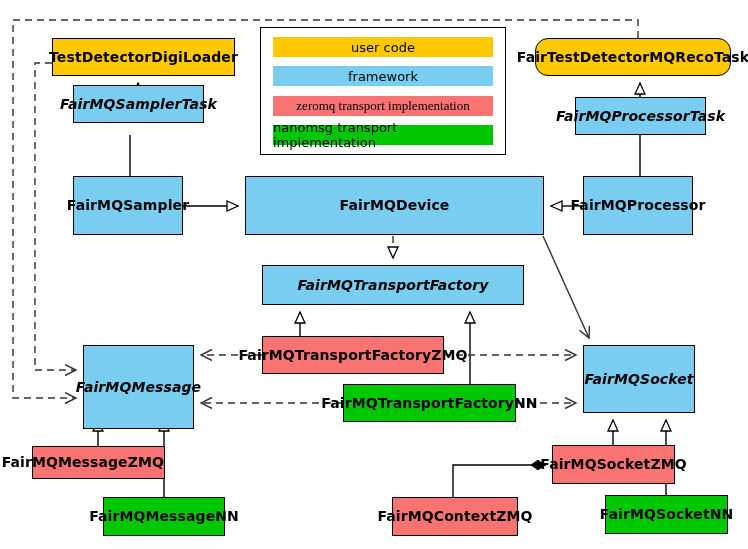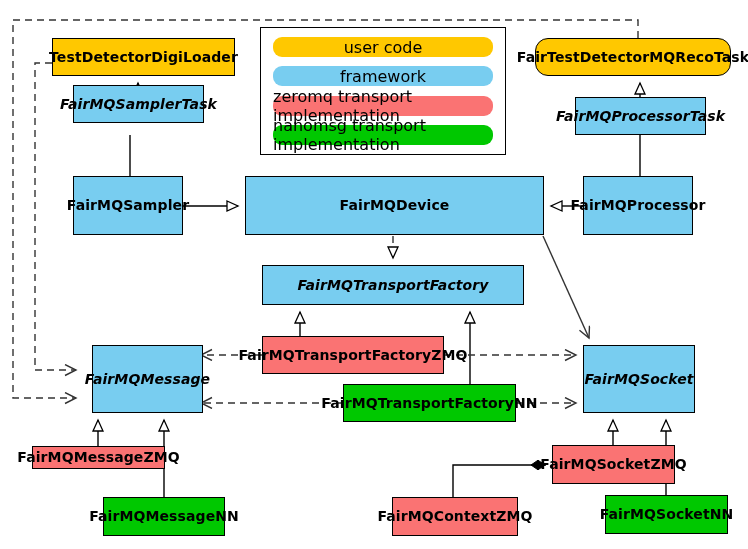--- a/index.html
+++ b/index.html
@@ -48,24 +48,23 @@
     flex-direction: column;
     justify-content: space-between;
     padding: 9px 12px;
   }
   .legend-row {
     box-sizing: border-box;
     height: 20px;
     display: flex;
     align-items: center;
     justify-content: center;
-    font-size: 16px;
+    font-size: 13px;
     font-weight: normal;
     color: #000000;
-    border-radius: 9px;
   }
 </style>
 </head>
 <body>
 
 <div id="diagram-root">
 
   <svg class="layer" viewBox="0 0 748 549">
     <defs>
       <marker id="hollow-tri" markerWidth="14" markerHeight="14" refX="12" refY="6" orient="auto" markerUnits="userSpaceOnUse">
@@ -116,21 +115,21 @@
     </g>
   </svg>
 
   <div class="legend-box" style="left:260px; top:27px; width:246px; height:128px;">
     <div class="legend-row" style="background:#ffc800;">
       <span>user code</span>
     </div>
     <div class="legend-row" style="background:#78cdf0;">
       <span>framework</span>
     </div>
-    <div class="legend-row" style="background:#fa7373;">
+    <div class="legend-row" style="background:#fa7373;font-family:Liberation Serif, serif;">
       <span>zeromq transport implementation</span>
     </div>
     <div class="legend-row" style="background:#00c800;">
       <span>nanomsg transport implementation</span>
     </div>
   </div>
 
   <div id="node-host">
       <div class="node" style="left: 52px; top: 38px; width: 183px; height: 38px; background: rgb(255, 200, 0);">
         <span>TestDetectorDigiLoader</span>
@@ -155,27 +154,27 @@
       </div>
       <div class="node italic" style="left: 262px; top: 265px; width: 262px; height: 40px; background: rgb(120, 205, 240);">
         <span>FairMQTransportFactory</span>
       </div>
       <div class="node" style="left: 262px; top: 336px; width: 182px; height: 38px; background: rgb(250, 115, 115);">
         <span>FairMQTransportFactoryZMQ</span>
       </div>
       <div class="node" style="left: 343px; top: 384px; width: 173px; height: 38px; background: rgb(0, 200, 0);">
         <span>FairMQTransportFactoryNN</span>
       </div>
-      <div class="node italic" style="left: 92px; top: 345px; width: 111px; height: 68px; background: rgb(120, 205, 240);">
+      <div class="node italic" style="left: 83px; top: 345px; width: 111px; height: 84px; background: rgb(120, 205, 240);">
         <span>FairMQMessage</span>
       </div>
       <div class="node italic" style="left: 583px; top: 345px; width: 112px; height: 68px; background: rgb(120, 205, 240);">
         <span>FairMQSocket</span>
       </div>
-      <div class="node" style="left: 32px; top: 446px; width: 133px; height: 23px; background: rgb(250, 115, 115);">
+      <div class="node" style="left: 32px; top: 446px; width: 133px; height: 33px; background: rgb(250, 115, 115); justify-content: flex-end;">
         <span>FairMQMessageZMQ</span>
       </div>
       <div class="node" style="left: 103px; top: 497px; width: 122px; height: 39px; background: rgb(0, 200, 0);">
         <span>FairMQMessageNN</span>
       </div>
       <div class="node" style="left: 552px; top: 445px; width: 123px; height: 39px; background: rgb(250, 115, 115);">
         <span>FairMQSocketZMQ</span>
       </div>
       <div class="node" style="left: 605px; top: 495px; width: 123px; height: 39px; background: rgb(0, 200, 0);">
         <span>FairMQSocketNN</span>

